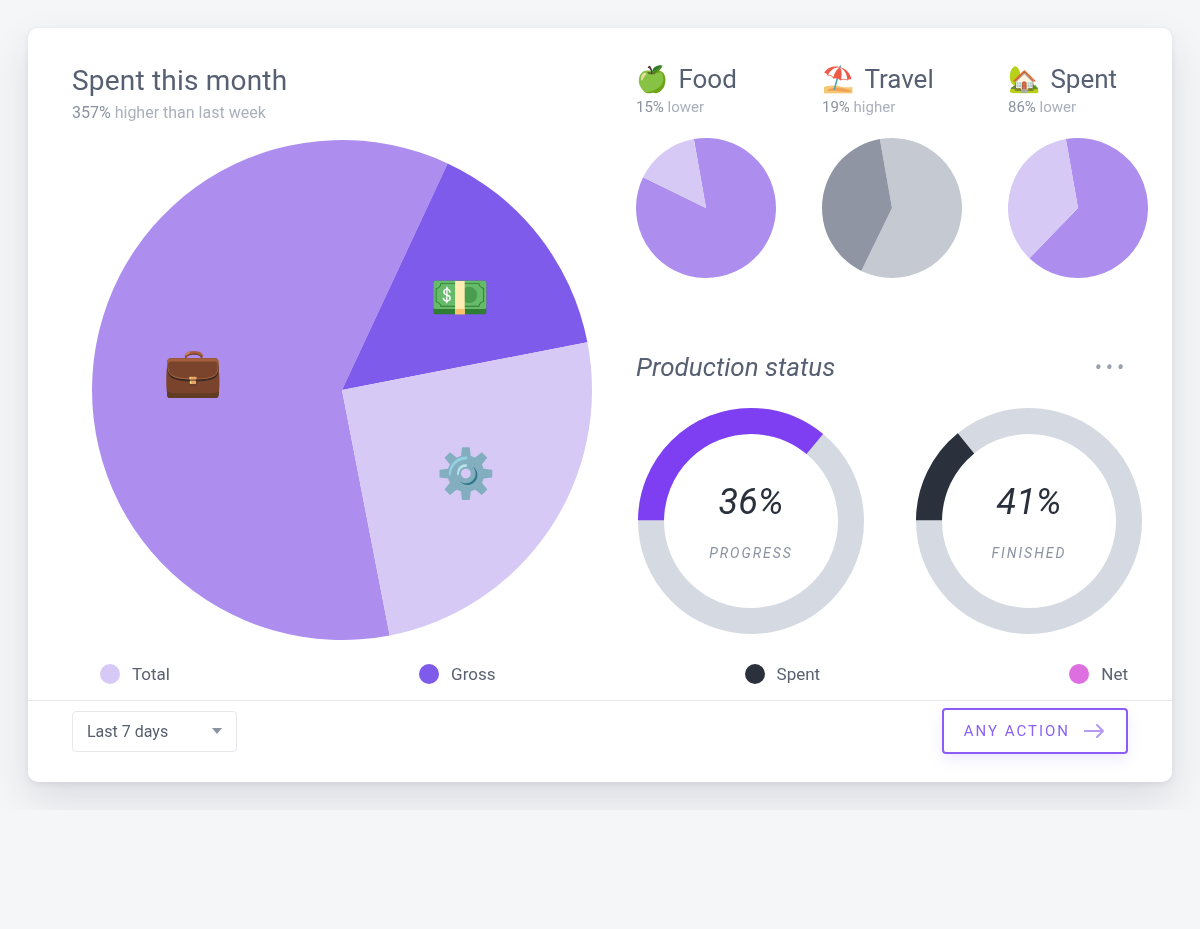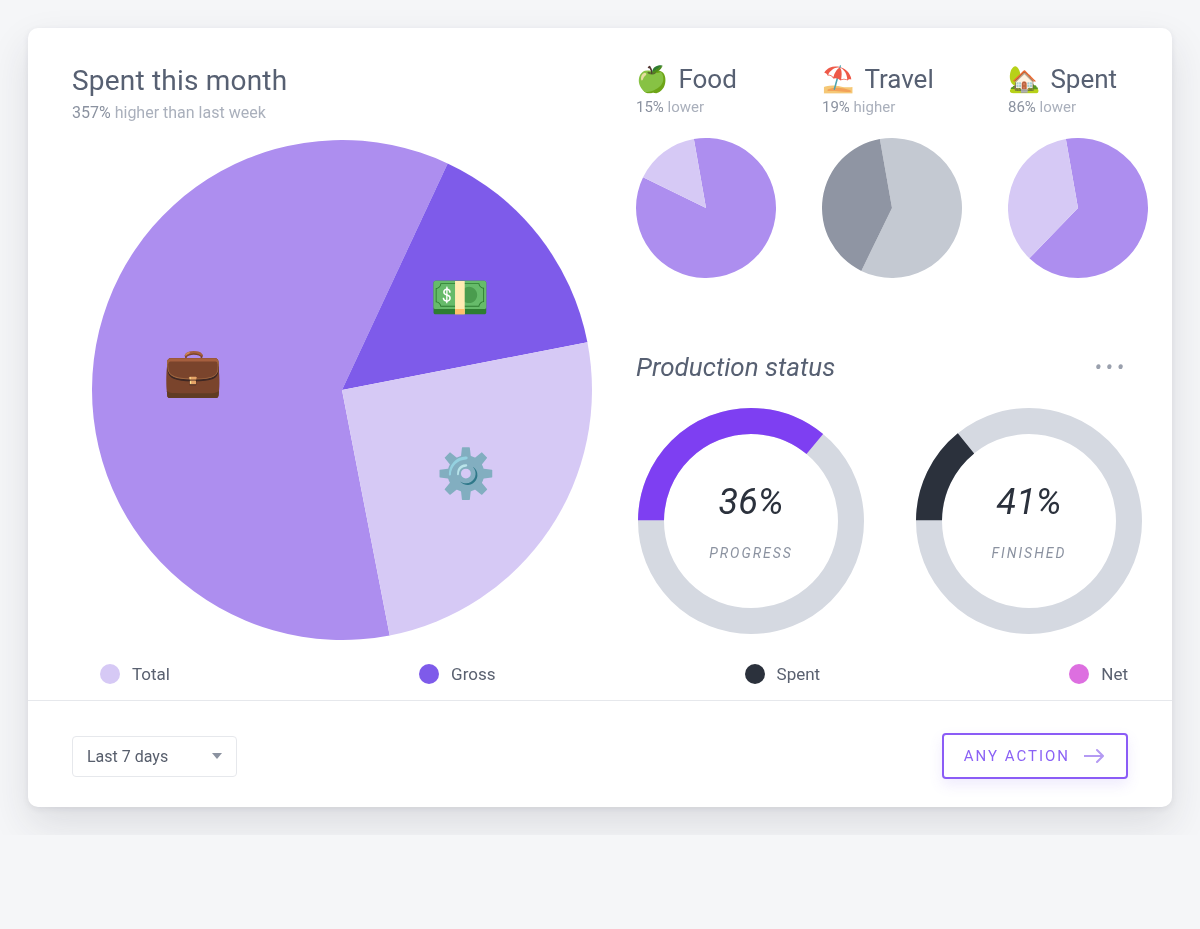--- a/index.html
+++ b/index.html
@@ -51,21 +51,21 @@
   .prod{margin-top:70px;font-style:italic;}
   .prod-head{display:flex;align-items:center;justify-content:space-between;}
   .prod-head h3{margin:0;font-weight:400;font-size:26px;color:#576072;}
   .dots{letter-spacing:4px;color:#9aa0ad;font-size:22px;cursor:pointer;user-select:none;}
   .rings{display:flex;gap:48px;margin-top:24px;}
   .ring{position:relative;width:230px;height:230px;}
   .ring svg{display:block;}
   .ring .center{position:absolute;inset:0;display:flex;flex-direction:column;align-items:center;justify-content:center;gap:14px;}
   .ring .pct{font-size:36px;color:#2b313c;font-weight:400;}
   .ring .lbl{margin-top:8px;font-size:14px;letter-spacing:2px;color:#8b92a0;}
-  .foot{border-top:1px solid var(--border);padding:32px 44px 28px 44px;display:flex;align-items:center;justify-content:space-between;}
+  .foot{border-top:1px solid var(--border);padding:7px 44px 28px 44px;display:flex;align-items:center;justify-content:space-between;}
   .select{display:inline-flex;align-items:center;gap:44px;border:1px solid var(--border);border-radius:4px;padding:10px 14px;color:#575e6c;font-size:16px;cursor:pointer;background:#fff;}
   .select .caret{width:0;height:0;border-left:5px solid transparent;border-right:5px solid transparent;border-top:6px solid #8b92a0;}
   .cta{display:inline-flex;align-items:center;gap:14px;border:2px solid #8b5cf6;background:#fff;border-radius:4px;padding:12px 20px;color:var(--accent);font-size:15px;letter-spacing:2px;cursor:pointer;box-shadow:0 6px 14px rgba(120,90,240,.12);}
   .cta svg{display:block;}
 </style>
 </head>
 <body>
 
 <div class="stage">
   <div class="card">

